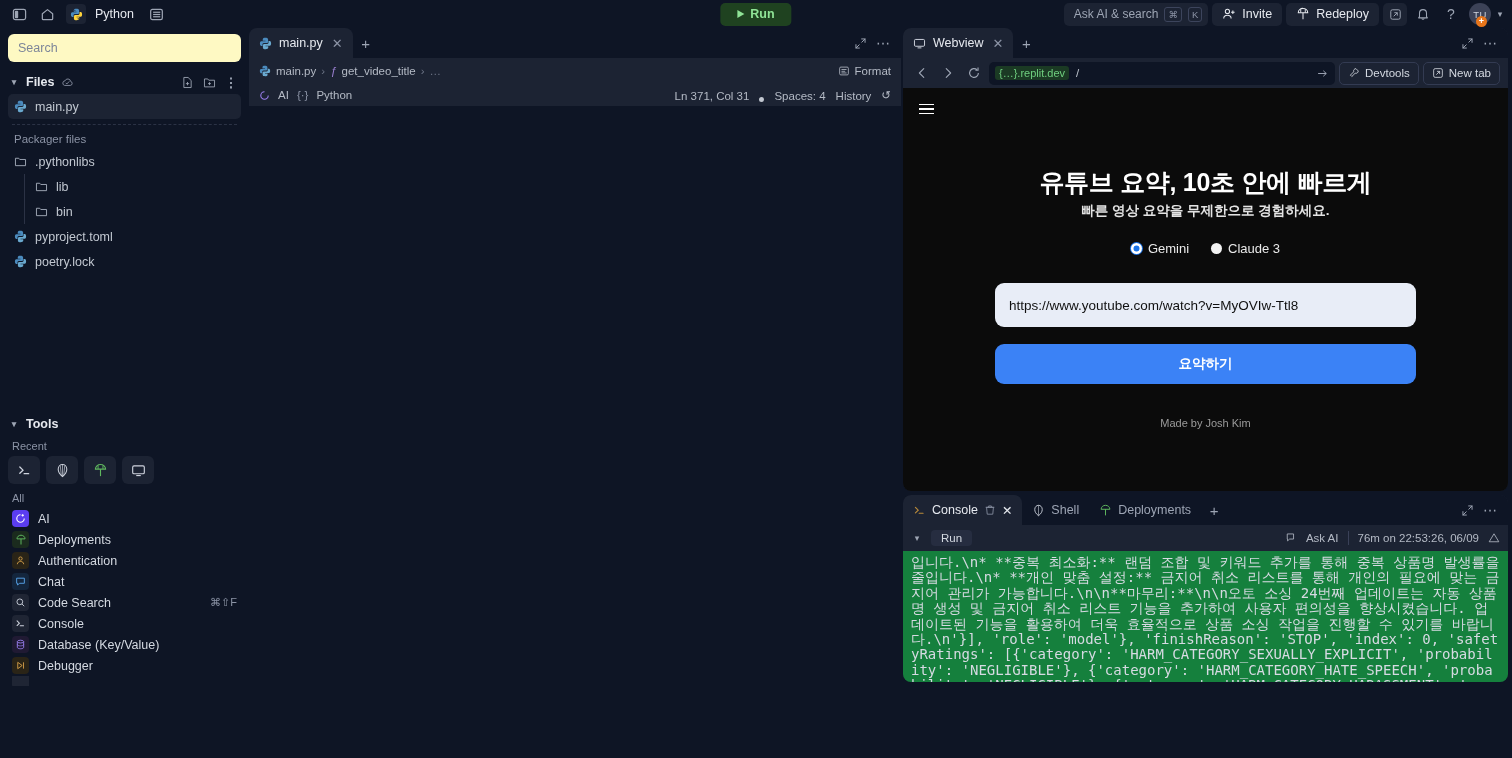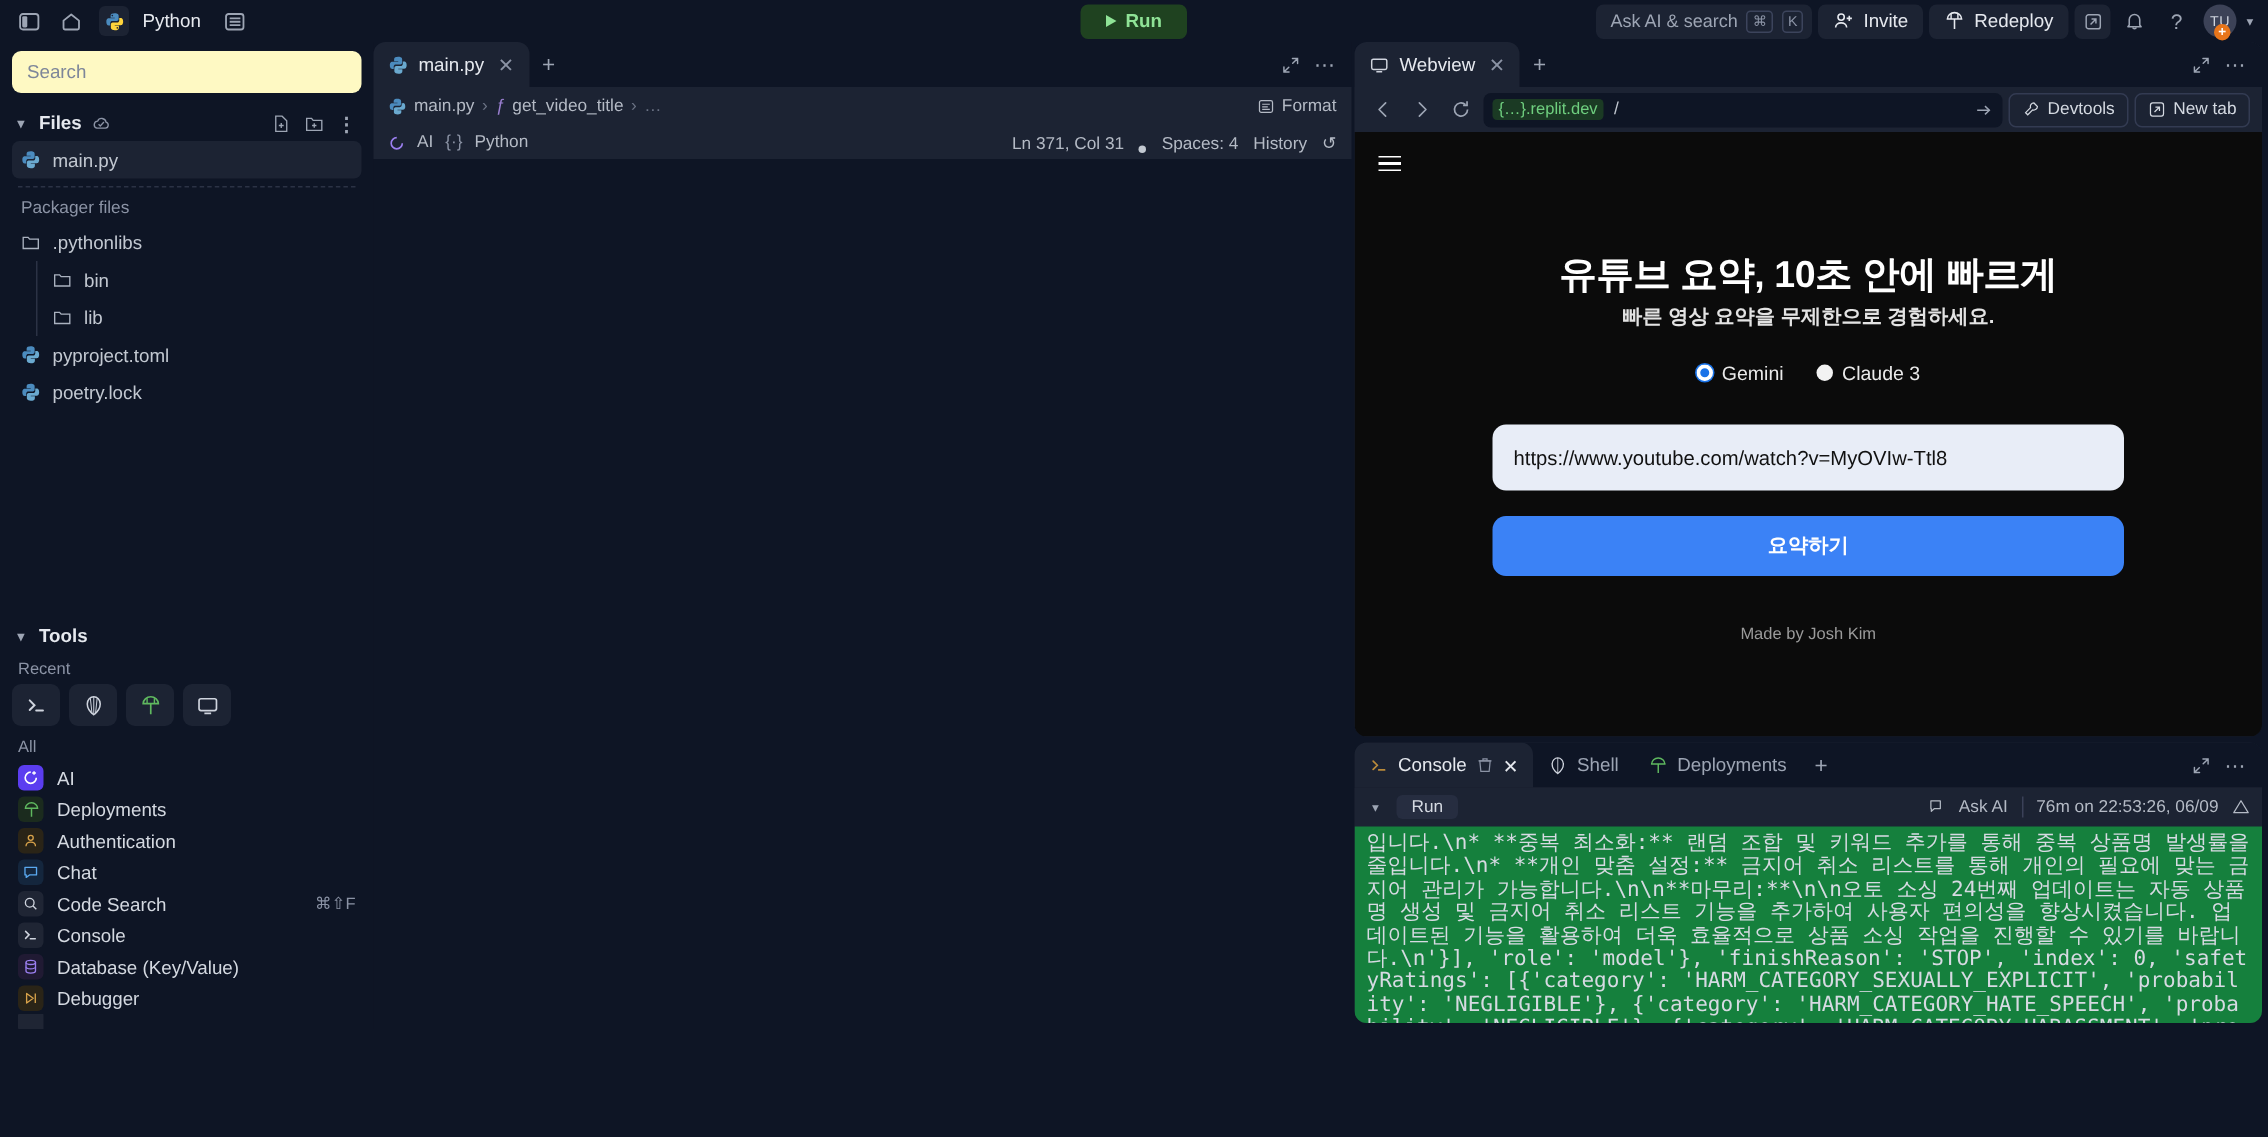--- a/index.html
+++ b/index.html
@@ -331,29 +331,29 @@
         </span>
         <span>.pythonlibs</span>
       </div>
       <div class="indent">
         <div class="file-row">
           <span>
             <svg width="13" height="13" viewBox="0 0 16 16">
                 <path d="M1.8 4h4l1.3 1.5h7.1v7.6H1.8z" fill="none" stroke="#aab2c0" stroke-width="1.1"></path>
               </svg>
           </span>
-          <span>bin</span>
+          <span>lib</span>
         </div>
         <div class="file-row">
           <span>
             <svg width="13" height="13" viewBox="0 0 16 16">
                 <path d="M1.8 4h4l1.3 1.5h7.1v7.6H1.8z" fill="none" stroke="#aab2c0" stroke-width="1.1"></path>
               </svg>
           </span>
-          <span>lib</span>
+          <span>bin</span>
         </div>
       </div>
       <div class="file-row">
         <span>
           <svg width="13" height="13" viewBox="0 0 16 16">
               <path d="M7.9 1c-1.9 0-3.3.5-3.3 2.1v1.6h3.4v.5H3.3S1.1 4.9 1.1 8s1.9 3 1.9 3h1.3V9.3s-.1-1.9 1.8-1.9h3.3s1.8 0 1.8-1.7V3.2S11.5 1 7.9 1z" fill="#4b8bbe"></path>
               <path d="M8.1 15c1.9 0 3.3-.5 3.3-2.1v-1.6H8v-.5h4.7s2.2.3 2.2-2.8-1.9-3-1.9-3h-1.3v1.7s.1 1.9-1.8 1.9H6.6s-1.8 0-1.8 1.7v2.5S4.5 15 8.1 15z" fill="#6aa9cf"></path>
             </svg>
         </span>
         <span>pyproject.toml</span>

